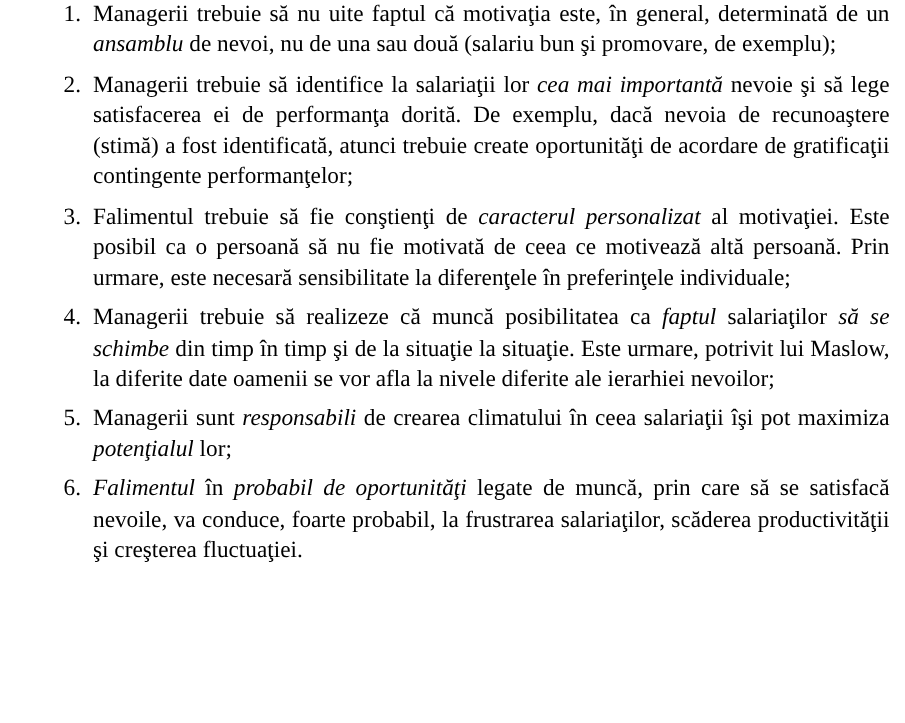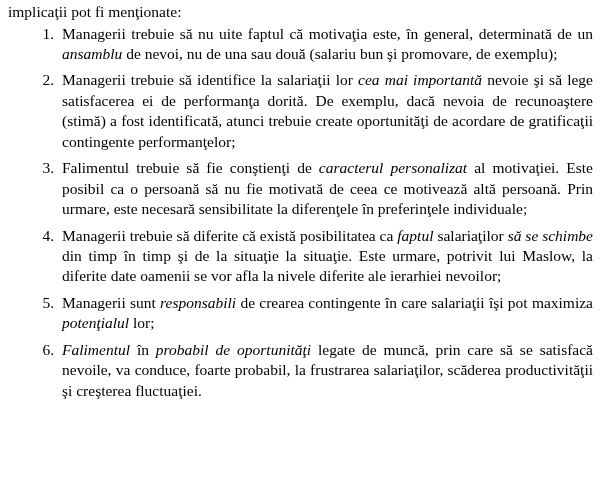--- a/index.html
+++ b/index.html
@@ -49,24 +49,23 @@
     text-align: right;
     font-size: 15.5px;
   }
   .it { font-style: italic; }
 </style>
 </head>
 <body>
 
 <div class="page">
 
-  <div class="lead-line">implicaţii pot fi menţionate:</div>
 
   <ol class="items" id="list-root">
       <li><span class="num">1.</span><span><span>Managerii trebuie să nu uite faptul că motivaţia este, în general, determinată de un </span><span class="it">ansamblu</span><span> de nevoi, nu de una sau două (salariu bun şi promovare, de exemplu);</span></span></li>
       <li><span class="num">2.</span><span><span>Managerii trebuie să identifice la salariaţii lor </span><span class="it">cea mai importantă</span><span> nevoie şi să lege satisfacerea ei de performanţa dorită. De exemplu, dacă nevoia de recunoaştere (stimă) a fost identificată, atunci trebuie create oportunităţi de acordare de gratificaţii contingente performanţelor;</span></span></li>
       <li><span class="num">3.</span><span><span>Falimentul trebuie să fie conştienţi de </span><span class="it">caracterul personalizat</span><span> al motivaţiei. Este posibil ca o persoană să nu fie motivată de ceea ce motivează altă persoană. Prin urmare, este necesară sensibilitate la diferenţele în preferinţele individuale;</span></span></li>
-      <li><span class="num">4.</span><span><span>Managerii trebuie să diferite că există posibilitatea ca </span><span class="it">faptul</span><span> salariaţilor </span><span class="it">să se schimbe</span><span> din timp în timp şi de la situaţie la situaţie. Este urmare, potrivit lui Maslow, la diferite date oamenii se vor afla la nivele diferite ale ierarhiei nevoilor;</span></span></li>
-      <li><span class="num">5.</span><span><span>Managerii sunt </span><span class="it">responsabili</span><span> de crearea contingente în care salariaţii îşi pot maximiza </span><span class="it">potenţialul</span><span> lor;</span></span></li>
+      <li><span class="num">4.</span><span><span>Managerii trebuie să realizeze că muncă posibilitatea ca </span><span class="it">faptul</span><span> salariaţilor </span><span class="it">să se schimbe</span><span> din timp în timp şi de la situaţie la situaţie. Este urmare, potrivit lui Maslow, la diferite date oamenii se vor afla la nivele diferite ale ierarhiei nevoilor;</span></span></li>
+      <li><span class="num">5.</span><span><span>Managerii sunt </span><span class="it">responsabili</span><span> de crearea climatului în ceea salariaţii îşi pot maximiza </span><span class="it">potenţialul</span><span> lor;</span></span></li>
       <li><span class="num">6.</span><span><span class="it">Falimentul</span><span> în </span><span class="it">probabil de oportunităţi</span><span> legate de muncă, prin care să se satisfacă nevoile, va conduce, foarte probabil, la frustrarea salariaţilor, scăderea productivităţii şi creşterea fluctuaţiei.</span></span></li>
     </ol>
 
 </div>
 
 </body></html>

